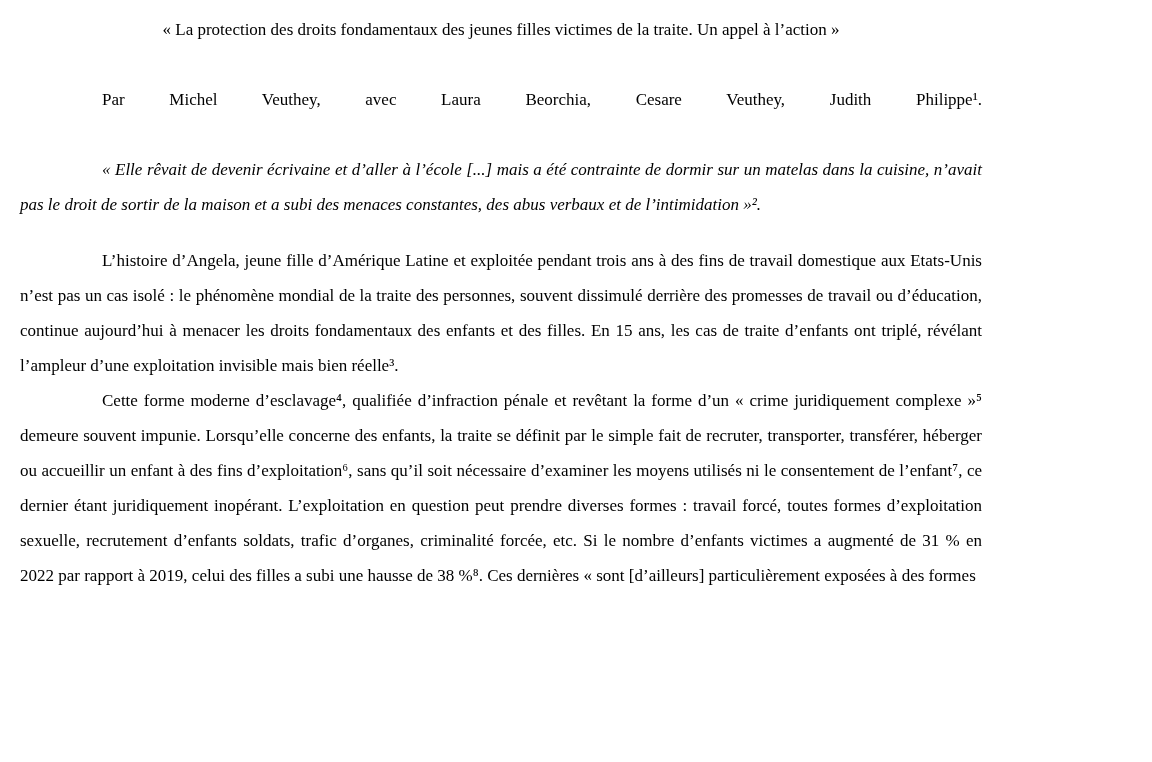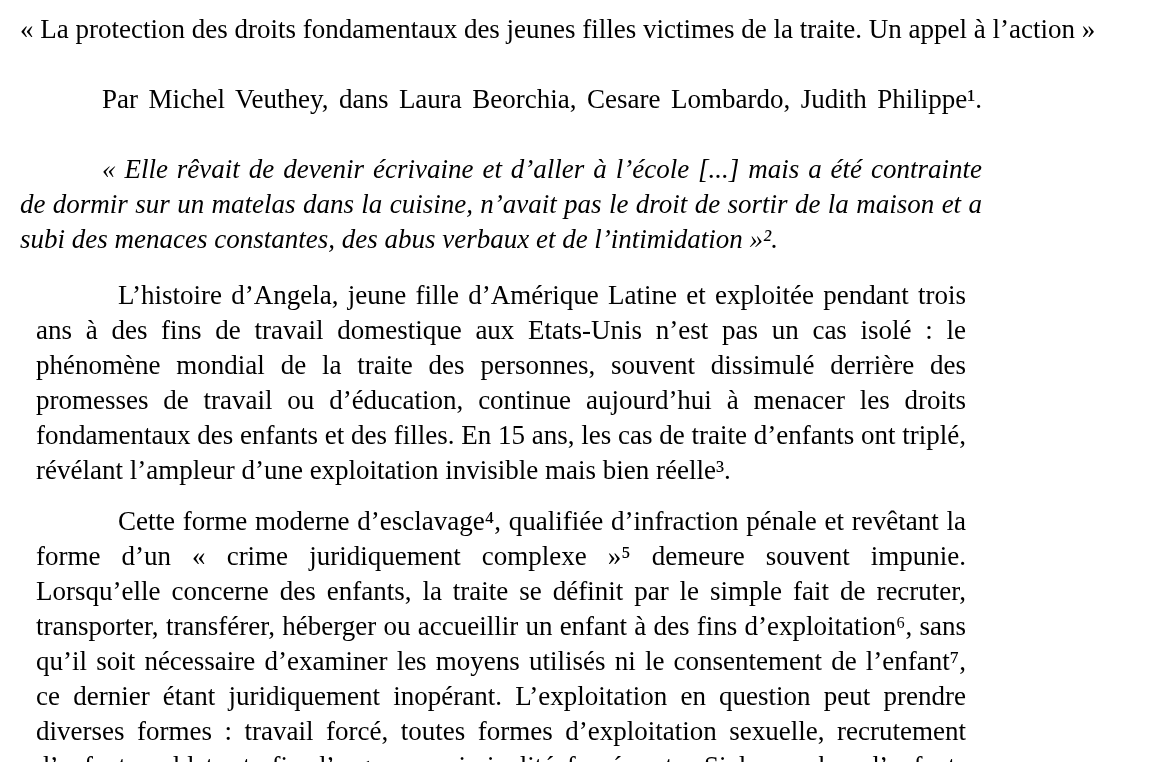--- a/index.html
+++ b/index.html
@@ -13,52 +13,52 @@
     overflow: hidden;
   }
   .page {
     box-sizing: border-box;
     width: 1006px;
     height: 762px;
     padding: 12px 24px 0 20px;
     background: #ffffff;
     color: #000000;
     font-family: "Liberation Serif", "DejaVu Serif", serif;
-    font-size: 27px;
+    font-size: 17px;
     line-height: 35px;
   }
   .doc-title {
     margin: 0 0 35px 0;
     text-align: center;
     white-space: nowrap;
   }
   .byline {
     margin: 0 0 35px 0;
     text-indent: 82px;
     text-align: justify;
     text-align-last: justify;
   }
   .epigraph {
     margin: 0 0 21px 0;
     font-style: italic;
     text-align: justify;
     text-indent: 82px;
   }
   .body-para {
-    margin: 16px;
+    margin: 0;
     text-align: justify;
     text-indent: 82px;
   }
 </style>
 </head>
 <body>
 
 <div class="page">
   <p class="doc-title">«&nbsp;La protection des droits fondamentaux des jeunes filles victimes de la traite. Un appel à l’action&nbsp;»</p>
 
-  <p class="byline">Par Michel Veuthey, dans Laura Beorchia, Cesare Lombardo, Judith Philippe¹.</p>
+  <p class="byline">Par Michel Veuthey, avec Laura Beorchia, Cesare Veuthey, Judith Philippe¹.</p>
 
   <p class="epigraph">«&nbsp;Elle rêvait de devenir écrivaine et d’aller à l’école [...] mais a été contrainte de dormir sur un matelas dans la cuisine, n’avait pas le droit de sortir de la maison et a subi des menaces constantes, des abus verbaux et de l’intimidation&nbsp;»².</p>
 
   <p class="body-para">L’histoire d’Angela, jeune fille d’Amérique Latine et exploitée pendant trois ans à des fins de travail domestique aux Etats-Unis n’est pas un cas isolé&nbsp;: le phénomène mondial de la traite des personnes, souvent dissimulé derrière des promesses de travail ou d’éducation, continue aujourd’hui à menacer les droits fondamentaux des enfants et des filles. En 15 ans, les cas de traite d’enfants ont triplé, révélant l’ampleur d’une exploitation invisible mais bien réelle³.</p>
 
   <p class="body-para">Cette forme moderne d’esclavage⁴, qualifiée d’infraction pénale et revêtant la forme d’un «&nbsp;crime juridiquement complexe&nbsp;»⁵ demeure souvent impunie. Lorsqu’elle concerne des enfants, la traite se définit par le simple fait de recruter, transporter, transférer, héberger ou accueillir un enfant à des fins d’exploitation⁶, sans qu’il soit nécessaire d’examiner les moyens utilisés ni le consentement de l’enfant⁷, ce dernier étant juridiquement inopérant. L’exploitation en question peut prendre diverses formes&nbsp;: travail forcé, toutes formes d’exploitation sexuelle, recrutement d’enfants soldats, trafic d’organes, criminalité forcée, etc. Si le nombre d’enfants victimes a augmenté de 31&nbsp;% en 2022 par rapport à 2019, celui des filles a subi une hausse de 38&nbsp;%⁸. Ces dernières «&nbsp;sont [d’ailleurs] particulièrement exposées à des formes</p>
 </div>
 
 </body></html>

